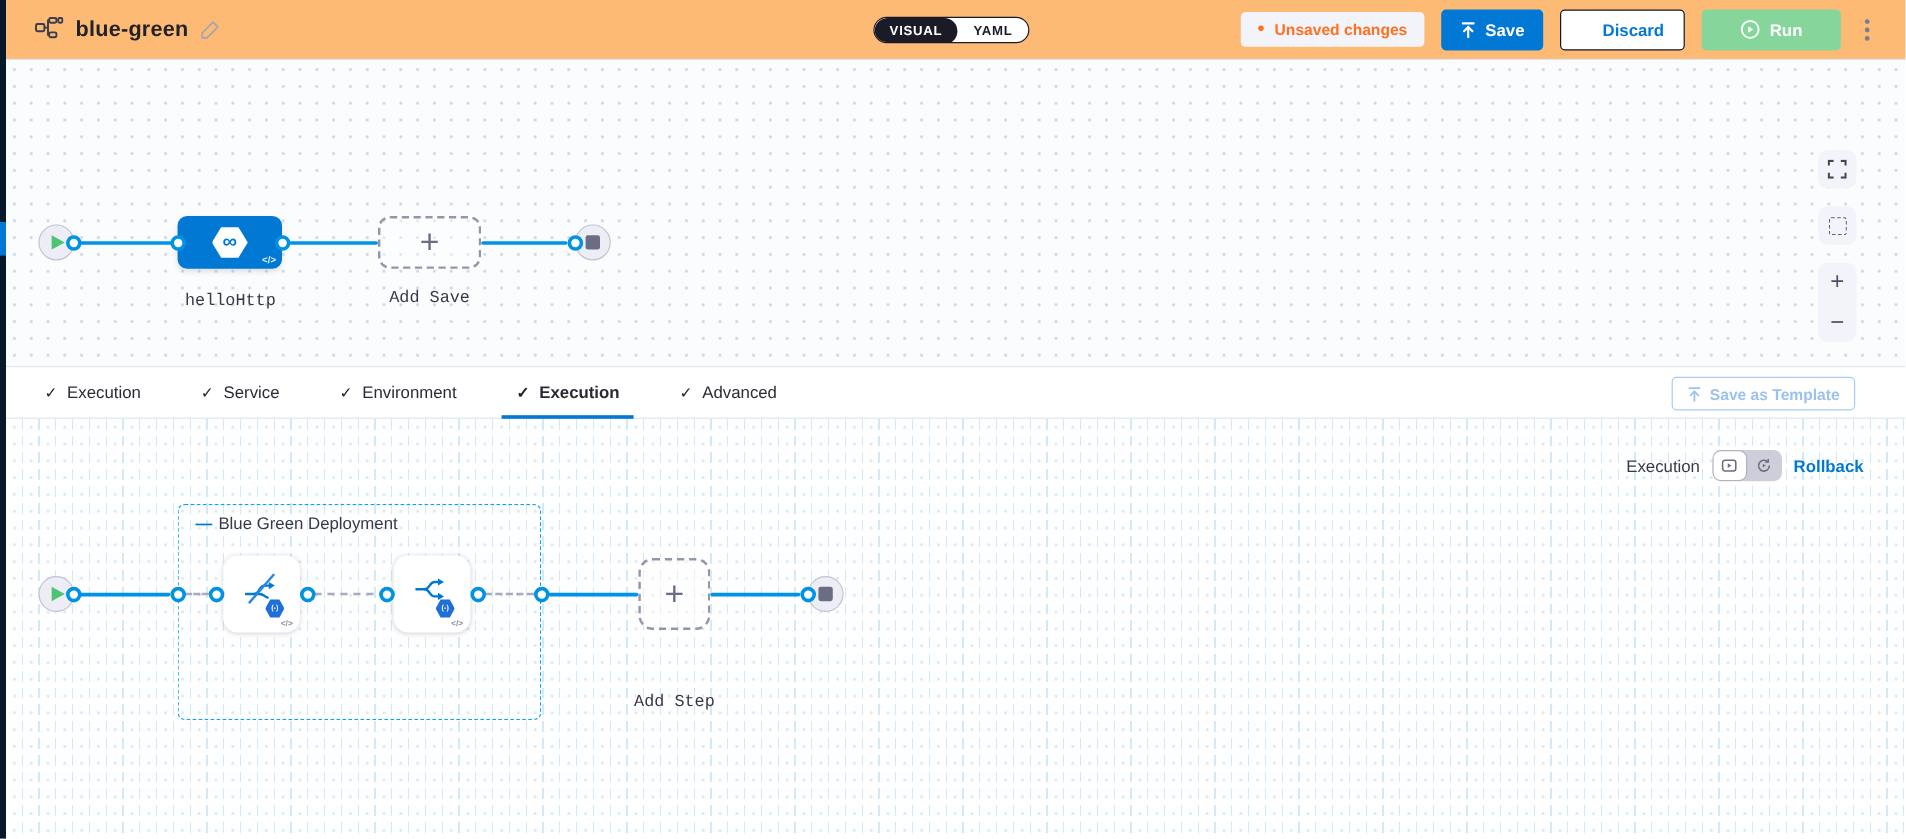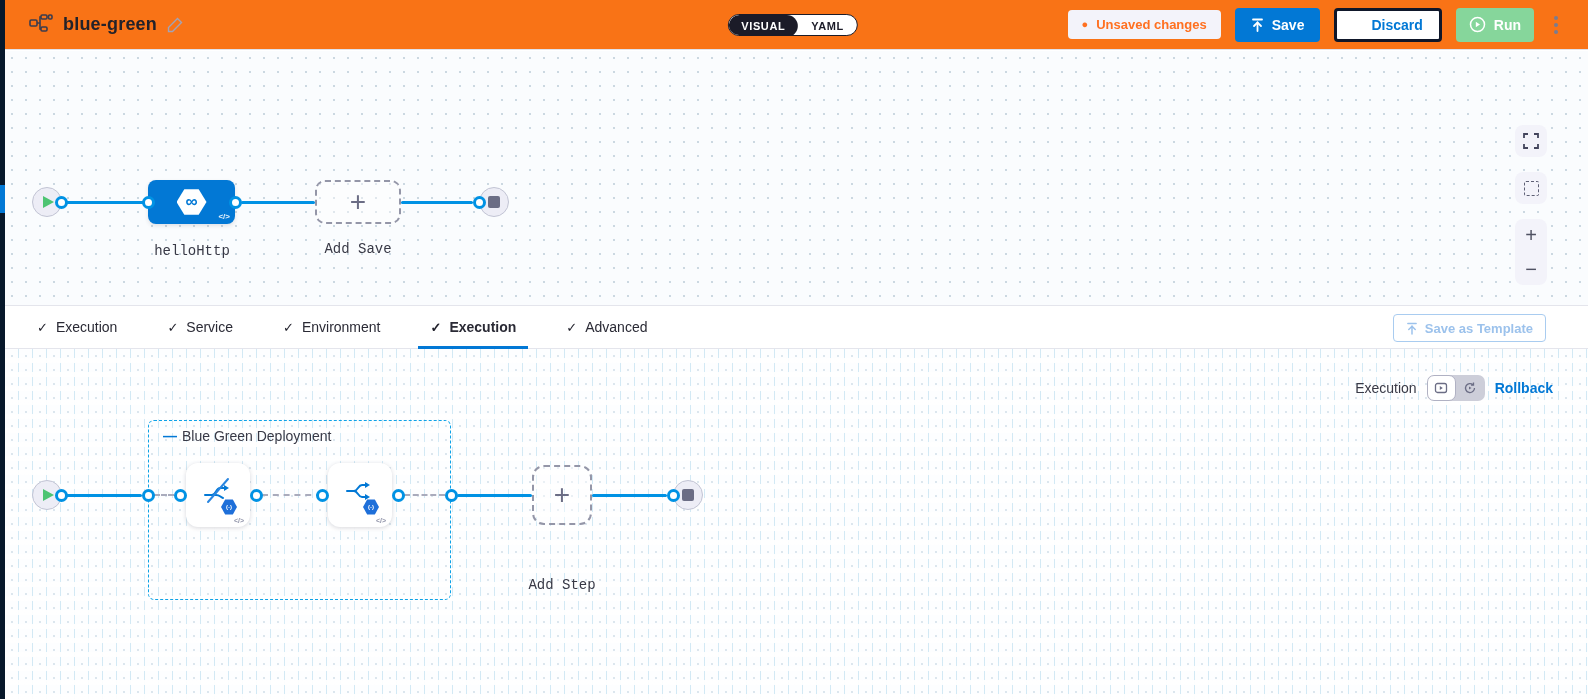--- a/index.html
+++ b/index.html
@@ -4,41 +4,41 @@
 <style>
   * { box-sizing: border-box; margin: 0; padding: 0; }
   html,body { width:1588px; height:699px; overflow:hidden; }
   body { font-family:"Liberation Sans", sans-serif; background:#fff; position:relative; color:#22222a; }
 
   
   .left-strip { position:absolute; left:0; top:0; width:5px; height:699px; background:#07182b; z-index:30; }
   .left-strip .active-seg { position:absolute; left:0; top:185px; width:5px; height:28px; background:#0278d5; }
 
   
-  .header { position:absolute; left:5px; top:0; right:0; height:50px; background:#f97316;
+  .header { position:absolute; left:5px; top:0; right:0; height:50px; background:#fdba74;
             border-bottom:1px solid #e0e1e9; display:flex; align-items:center; padding:0 24px; z-index:20; }
   .pipeline-icon { display:flex; margin-right:10px; }
   .page-title { font-size:18px; font-weight:700; color:#22222a; letter-spacing:.2px; }
   .edit-icon { margin-left:10px; display:flex; cursor:pointer; }
 
   .view-toggle { position:absolute; left:50%; transform:translateX(-53%); display:flex; 
                  border:1.5px solid #1b1b28; border-radius:12px; height:22px; background:#fff; overflow:hidden; }
   .view-toggle .seg { font-size:11px; font-weight:700; letter-spacing:.6px; padding:0 13px; height:22px;
                       display:flex; align-items:center; cursor:pointer; color:#1b1b28; }
   .view-toggle .seg.active { background:#1b1b28; color:#fff; border-radius:12px; }
 
   .header-right { margin-left:auto; display:flex; align-items:center; gap:14px; }
   .unsaved-pill { background:#f3f3fa; border-radius:4px; padding:7px 14px; display:flex; align-items:center; gap:8px;
                   color:#ff7020; font-size:13px; font-weight:700; }
   .unsaved-pill .dot { font-size:11px; line-height:1; }
   .btn { border-radius:4px; font-size:14px; font-weight:700; padding:0 16px; height:34px;
          display:flex; align-items:center; gap:8px; cursor:pointer; border:none; font-family:inherit; }
   .btn-save { background:#0278d5; color:#fff; }
-  .btn-discard { background:#fff; color:#0278d5; border:3px solid #0f172a;padding-left:34px; }
-  .btn-run { background:#86d69b; color:#fff; padding:0 13px; }
+  .btn-discard { background:#fff; color:#0278d5; border:1px solid #0f172a;padding-left:34px; }
+  .btn-run { background:#86d69b; color:#fff; padding:0 32px; }
   .kebab { display:flex; flex-direction:column; gap:3px; padding:4px 6px; cursor:pointer; }
   .kebab i { width:4px; height:4px; border-radius:50%; background:#7a7c90; }
 
   
   .stage-canvas { position:absolute; left:5px; top:51px; width:1583px; height:254px; background:#fafcfe;
     background-image: radial-gradient(circle, rgba(165,186,201,.55) 1px, transparent 1.4px);
     background-size:14px 14px; }
   .exec-canvas { position:absolute; left:5px; top:349px; width:1583px; height:350px; background:#fdfeff;
     background-image:
       repeating-linear-gradient(to bottom, transparent 0 9px, rgba(255,255,255,.95) 9px 14px),

